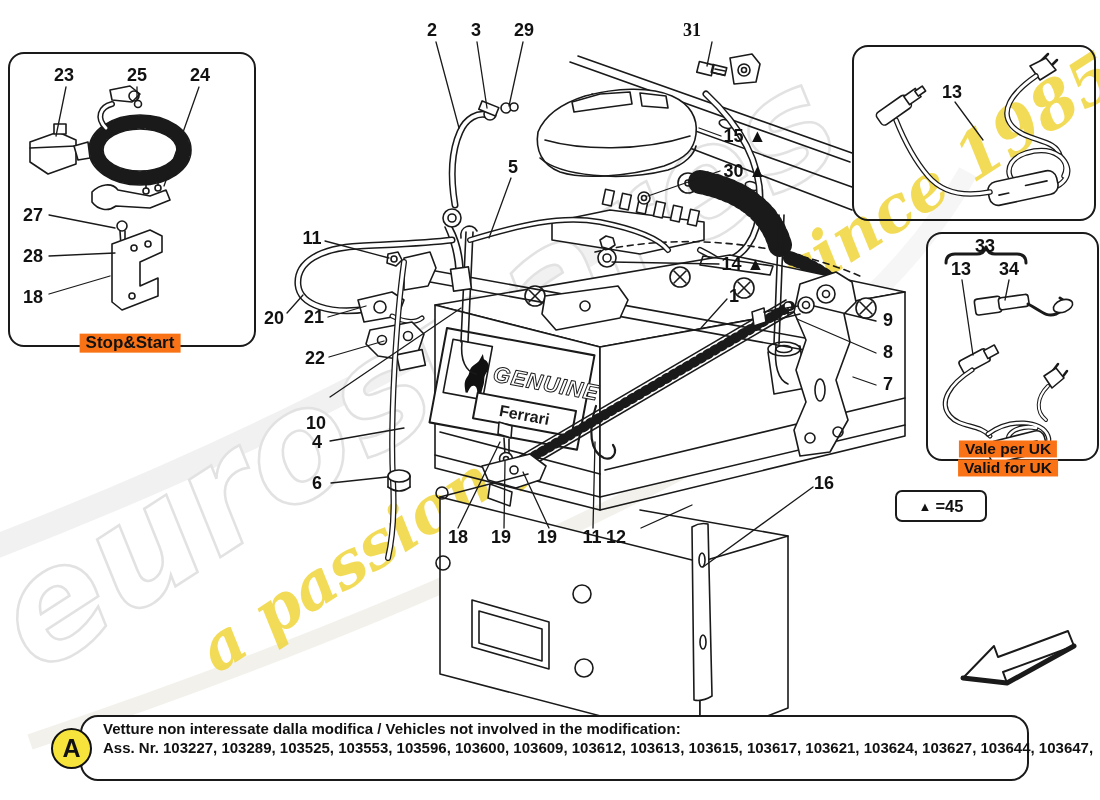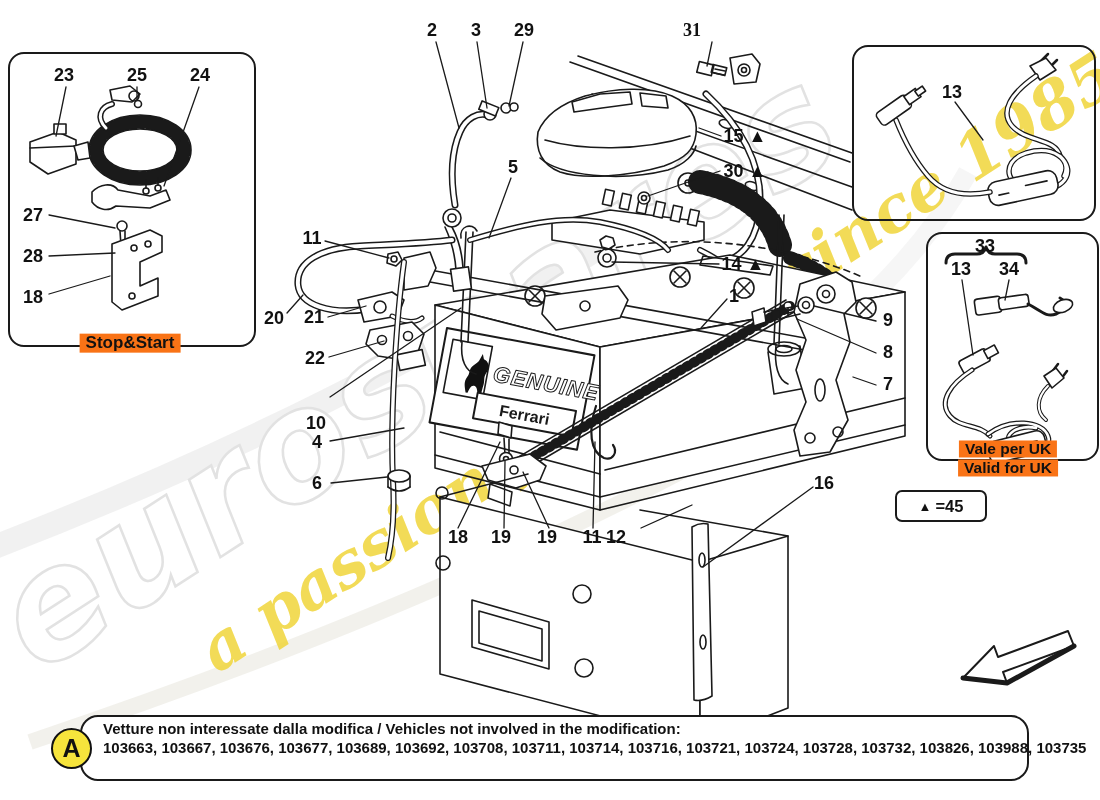--- a/index.html
+++ b/index.html
@@ -446,16 +446,16 @@
 <div class="caption cap-md" style="left:1008px;top:468px;">Valid for UK</div>
 
 <div class="legend-box">
   <span style="font-size:13px;">▲</span>
   <span>=45</span>
 </div>
 
 <div class="banner">
   <div class="banner-text">
     <div>Vetture non interessate dalla modifica / Vehicles not involved in the modification:</div>
-    <div>103663, 103667, 103676, 103677, 103689, 103692, 103708, 103711, 103714, 103716, 103721, 103724, 103728, 103732, 103826, 103988, 103735</div>
+    <div>Ass. Nr. 103227, 103289, 103525, 103553, 103596, 103600, 103609, 103612, 103613, 103615, 103617, 103621, 103624, 103627, 103644, 103647,</div>
   </div>
 </div>
 <div class="banner-badge">A</div>
 
 </body></html>

